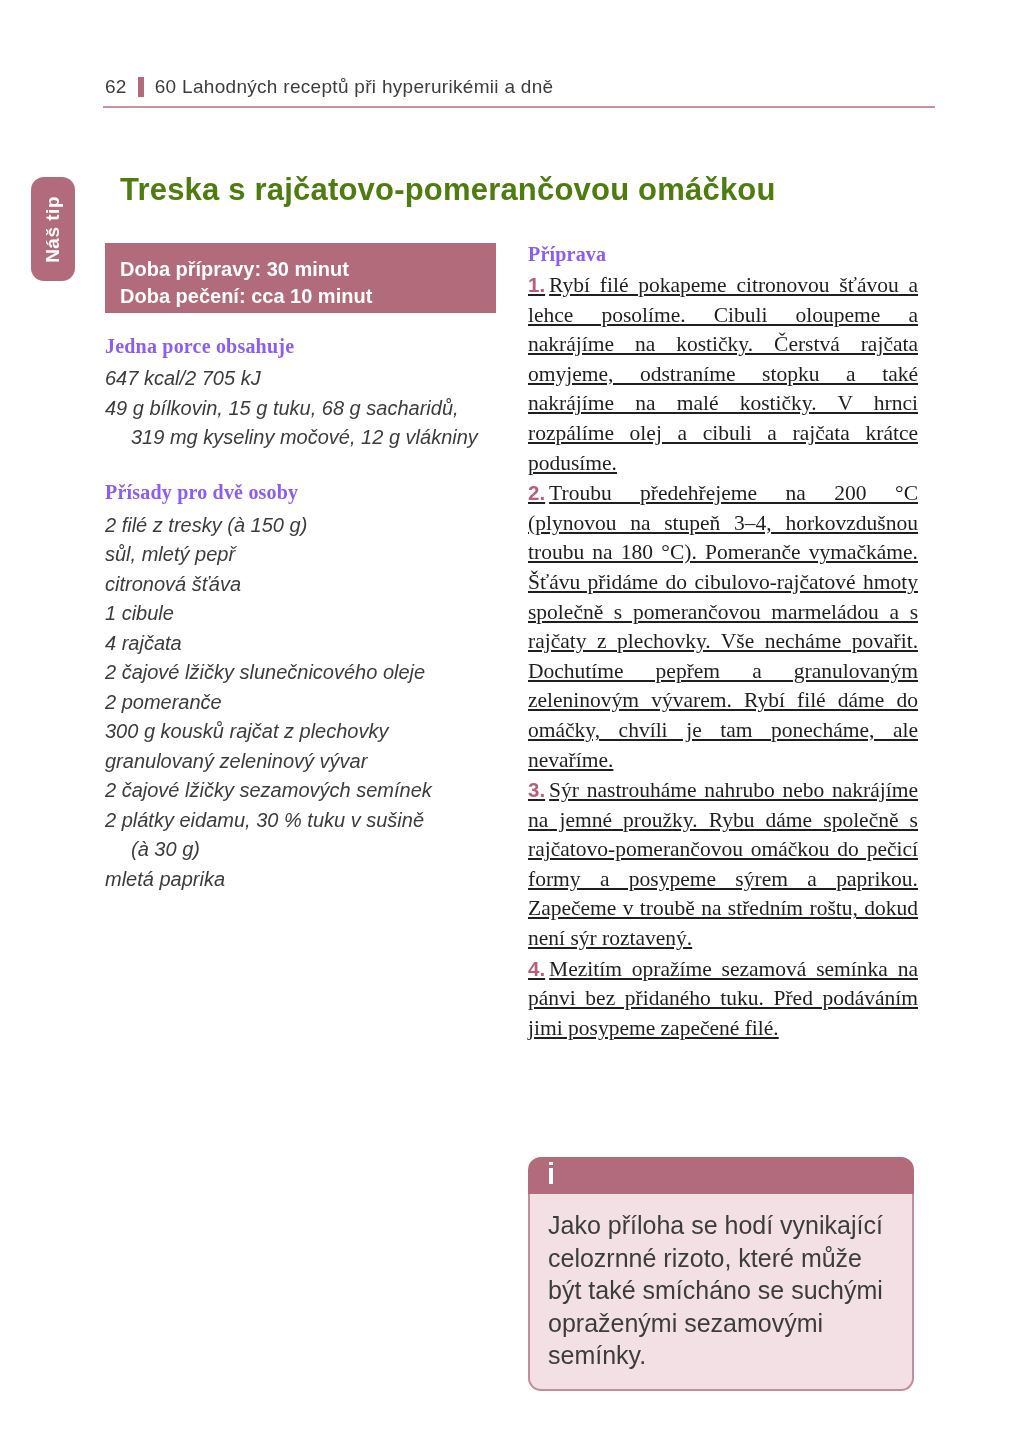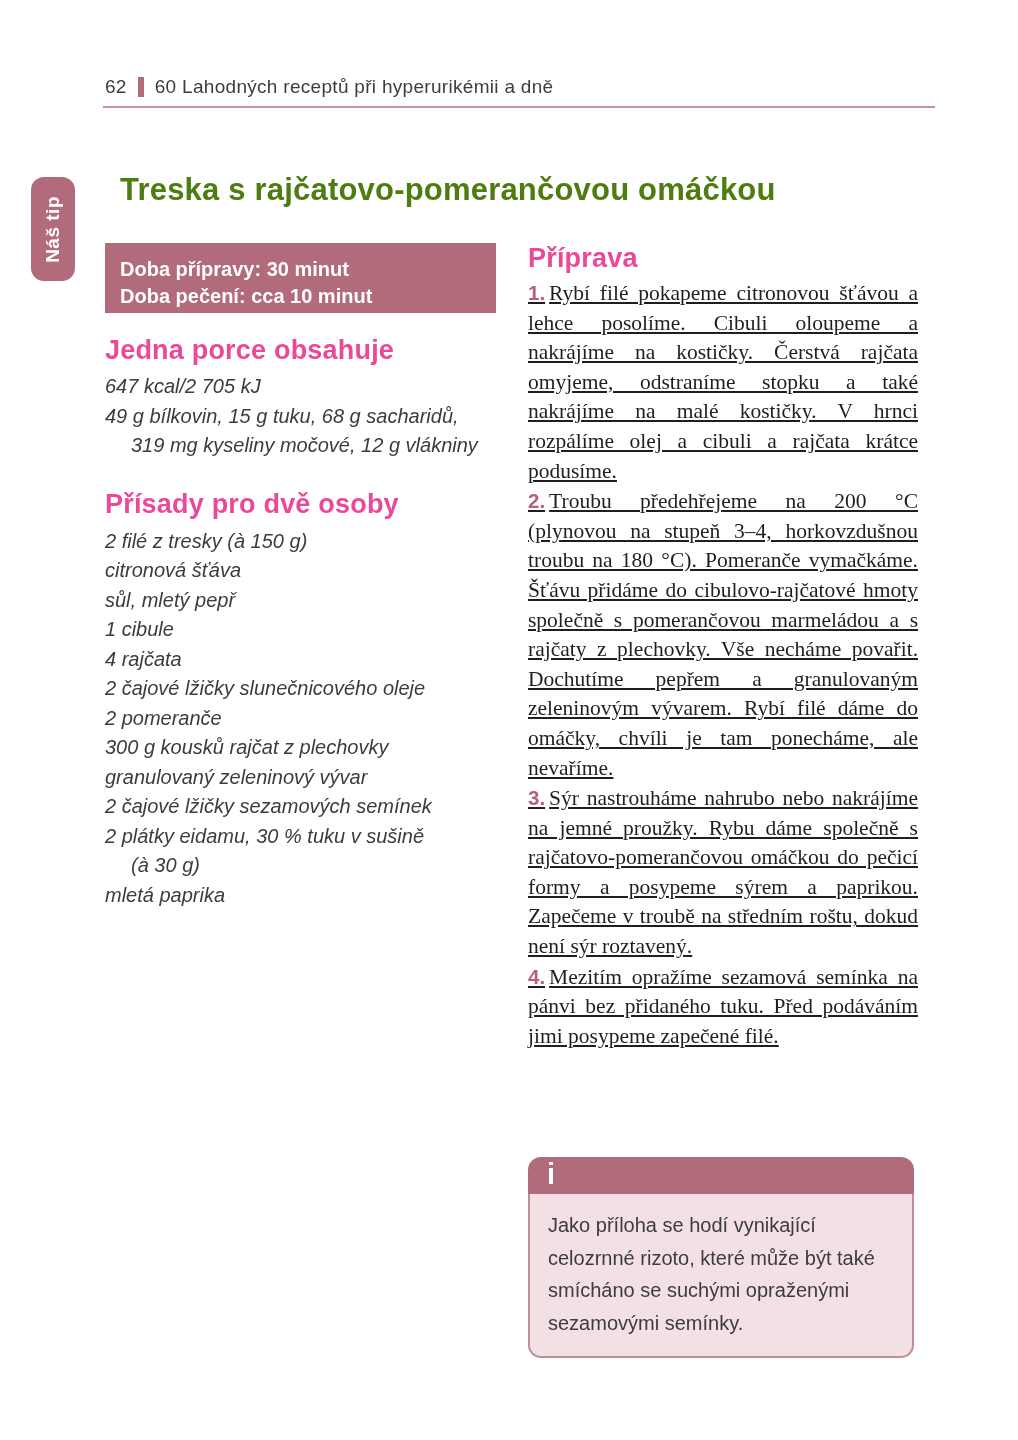--- a/index.html
+++ b/index.html
@@ -50,21 +50,21 @@
     position:absolute; left:105px; top:243px;
     width:391px; height:70px;
     background:#b26b7a; color:#ffffff;
     padding:13px 15px;
     font-size:20px; font-weight:bold; line-height:27px;
   }
 
   
   .left-col { position:absolute; left:105px; top:335px; width:400px; }
   .sec-heading {
-    font-size:27px; font-weight:bold; color:#ec4899; letter-spacing:0.2px;
+    font-size:20px; font-weight:bold; color:#8b5cf6; letter-spacing:0.2px;font-family:Liberation Serif, serif;
   }
   .nutrition-lines, .ingredient-list {
     font-style:italic; font-size:20px; color:#3c3c3c; line-height:29.5px;
   }
   .nutrition-lines { margin-top:6px; }
   .ingredient-list { margin-top:7px; }
   .indent { padding-left:26px; }
   .ingredients-block { margin-top:28px; }
 
   
@@ -88,21 +88,21 @@
     background:#b26b7a; height:37px;
     border-radius:13px 13px 0 0;
     color:#ffffff; font-weight:bold; font-size:29px;
     padding-left:19px; line-height:34px;
   }
   .tip-box .tip-body {
     background:#f3e0e4;
     border:2px solid #c18d99; border-top:none;
     border-radius:0 0 13px 13px;
     padding:15px 18px 17px 18px;
-    font-size:20px; color:#3c3c3c; line-height:32.5px;
+    font-size:25px; color:#3c3c3c; line-height:32.5px;
   }
 </style>
 </head>
 <body>
 
 <div class="page">
 
   <div class="header">
     <span class="pagenum">62</span>
     <span class="divider"></span>
@@ -126,22 +126,22 @@
     <div class="nutrition-lines">
       <div>647 kcal/2 705 kJ</div>
       <div>49 g bílkovin, 15 g tuku, 68 g sacharidů,</div>
       <div class="indent">319 mg kyseliny močové, 12 g vlákniny</div>
     </div>
 
     <div class="ingredients-block">
       <div class="sec-heading">Přísady pro dvě osoby</div>
       <div class="ingredient-list">
         <div>2 filé z tresky (à 150 g)</div>
+        <div>sůl, mletý pepř</div>
         <div>citronová šťáva</div>
-        <div>sůl, mletý pepř</div>
         <div>1 cibule</div>
         <div>4 rajčata</div>
         <div>2 čajové lžičky slunečnicového oleje</div>
         <div>2 pomeranče</div>
         <div>300 g kousků rajčat z plechovky</div>
         <div>granulovaný zeleninový vývar</div>
         <div>2 čajové lžičky sezamových semínek</div>
         <div>2 plátky eidamu, 30 % tuku v sušině</div>
         <div class="indent">(à 30 g)</div>
         <div>mletá paprika</div>

